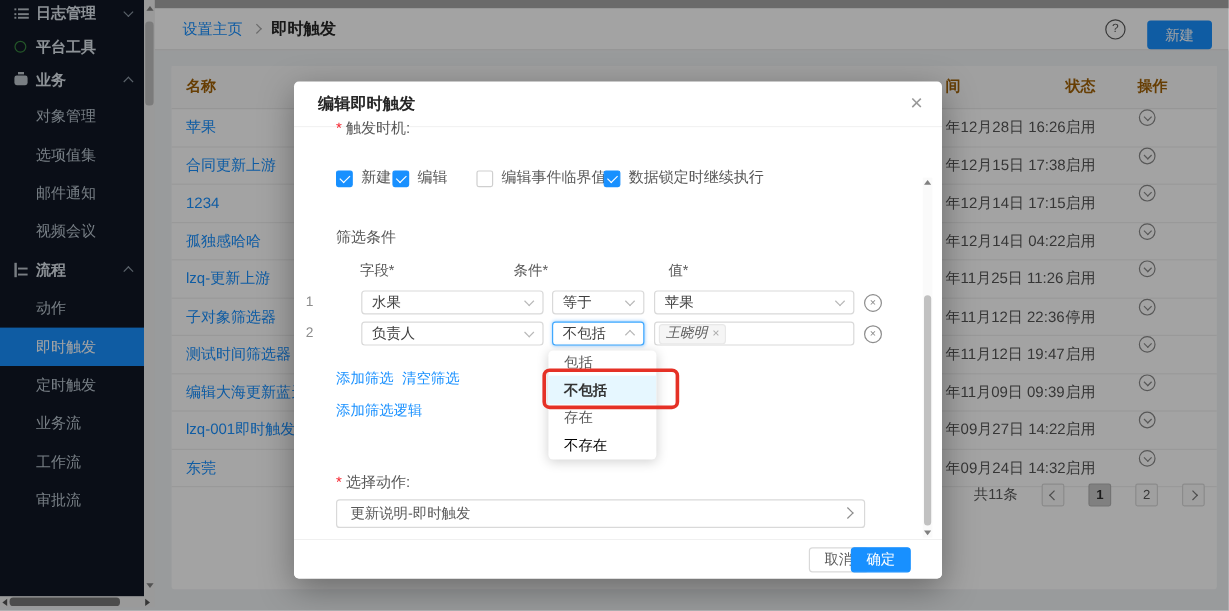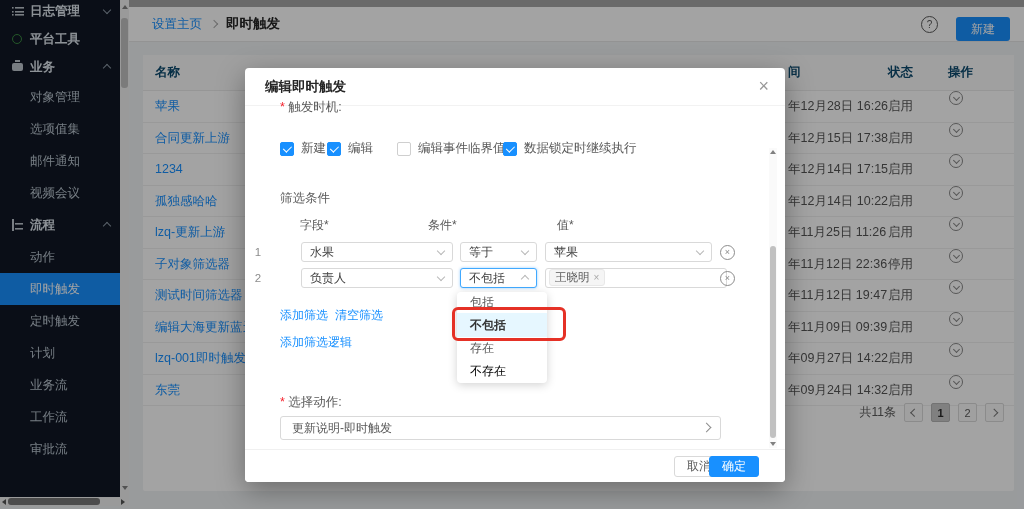--- a/index.html
+++ b/index.html
@@ -60,34 +60,34 @@
   .bc-sep{display:inline-block;width:5px;height:5px;border-right:1.3px solid #a8a8a8;
           border-bottom:1.3px solid #a8a8a8;transform:rotate(-45deg);margin:0 9px 1px 9px;}
   .help{position:absolute;right:86px;top:9px;width:15px;height:15px;border:1.4px solid #595959;
         border-radius:50%;text-align:center;line-height:15px;font-size:10px;color:#595959;cursor:pointer;}
   .btn-new{position:absolute;right:14px;top:10px;width:54px;height:24px;background:#1890ff;color:#fff;
            border:none;border-radius:3px;font-size:12px;cursor:pointer;font-family:inherit;}
 
   
   .card{position:absolute;left:143px;top:55px;width:871px;height:436px;background:#fff;border-radius:2px;z-index:1;}
   .thead{position:relative;height:35px;background:#fafafa;border-bottom:1px solid #ebebeb;
-         font-size:12.5px;font-weight:bold;color:#0c4a6e;}
+         font-size:12.5px;font-weight:bold;color:#a16207;}
   .thead span{position:absolute;top:0;line-height:35px;}
   .trow{position:relative;height:30.5px;border-bottom:1px solid #f0f0f0;font-size:12.5px;color:#555;}
   .trow span{position:absolute;top:0;line-height:30.5px;white-space:nowrap;}
   .c-name{left:12px;max-width:470px;overflow:hidden;}
   .trow .c-name{color:#1890ff;cursor:pointer;}
   .c-time{left:645px;}
   .c-status{left:745px;}
   .c-action{left:805px;}
   .op-icon{position:absolute;left:806px;top:9px;width:12px;height:12px;border:1.2px solid #8a8a8a;
            border-radius:50%;cursor:pointer;}
   .op-icon i{position:absolute;left:3.5px;top:3px;width:4px;height:4px;border-right:1.2px solid #8a8a8a;
              border-bottom:1.2px solid #8a8a8a;transform:rotate(45deg);}
-  .pagination{position:absolute;top:348px;right:10px;display:flex;align-items:center;gap:8px;
+  .pagination{position:absolute;top:348px;right:10px;display:flex;align-items:center;gap:20px;
               font-size:12px;color:#595959;margin-left:20px;}
   .pg-btn{width:17px;height:17px;border:1px solid #d9d9d9;border-radius:2px;background:#fbfbfb;
           display:flex;align-items:center;justify-content:center;cursor:pointer;font-size:11px;color:#595959;}
   .pg-btn.active{background:#c8c8c8;border-color:#b5b5b5;color:#2b2b2b;font-weight:bold;}
   .pg-chev{display:inline-block;width:4.5px;height:4.5px;border-right:1.4px solid #7a7a7a;border-bottom:1.4px solid #7a7a7a;}
   .pg-prev .pg-chev{transform:rotate(135deg);margin-left:2px;}
   .pg-next .pg-chev{transform:rotate(-45deg);margin-right:2px;}
 
   
   .overlay{position:absolute;inset:0;background:rgba(0,0,0,0.36);z-index:10;}
@@ -186,23 +186,20 @@
       <div class="sb-item">
         <span>动作</span>
       </div>
       <div class="sb-item active">
         <span>即时触发</span>
       </div>
       <div class="sb-item">
         <span>定时触发</span>
       </div>
       <div class="sb-item">
-        <span>计划</span>
-      </div>
-      <div class="sb-item">
         <span>业务流</span>
       </div>
       <div class="sb-item">
         <span>工作流</span>
       </div>
       <div class="sb-item">
         <span>审批流</span>
       </div>
     </div>
   </div>
@@ -253,21 +250,21 @@
     <div class="trow">
       <span class="c-name">1234</span>
       <span class="c-time">年12月14日 17:15</span>
       <span class="c-status">启用</span>
       <span class="op-icon">
           <i></i>
         </span>
     </div>
     <div class="trow">
       <span class="c-name">孤独感哈哈</span>
-      <span class="c-time">年12月14日 10:22</span>
+      <span class="c-time">年12月14日 04:22</span>
       <span class="c-status">启用</span>
       <span class="op-icon">
           <i></i>
         </span>
     </div>
     <div class="trow">
       <span class="c-name">lzq-更新上游</span>
       <span class="c-time">年11月25日 11:26</span>
       <span class="c-status">启用</span>
       <span class="op-icon">
@@ -376,21 +373,21 @@
 
     <span class="f-no" style="left:6px;top:200px;">2</span>
     <div class="sel" style="left:56px;top:200px;width:152px;">
       <span>负责人</span>
       <span class="chev chev-down"></span>
     </div>
     <div class="sel focus" style="left:215px;top:200px;width:77px;">
       <span>不包括</span>
       <span class="chev chev-up"></span>
     </div>
-    <div class="sel" style="left:300px;top:200px;width:182px;padding-left:5px;">
+    <div class="sel" style="left:300px;top:200px;width:167px;padding-left:5px;font-style:italic;">
       <span class="tag"><span>王晓明</span><span class="tx">×</span></span>
     </div>
     <span class="rm" style="left:475px;top:203px;">×</span>
 
     <span class="m-link" style="left:35px;top:239px;">添加筛选</span>
     <span class="m-link" style="left:90px;top:239px;">清空筛选</span>
     <span class="m-link" style="left:35px;top:266px;">添加筛选逻辑</span>
 
     <span class="m-label req" style="left:35px;top:326px;">选择动作:</span>
     <div class="action-box">

